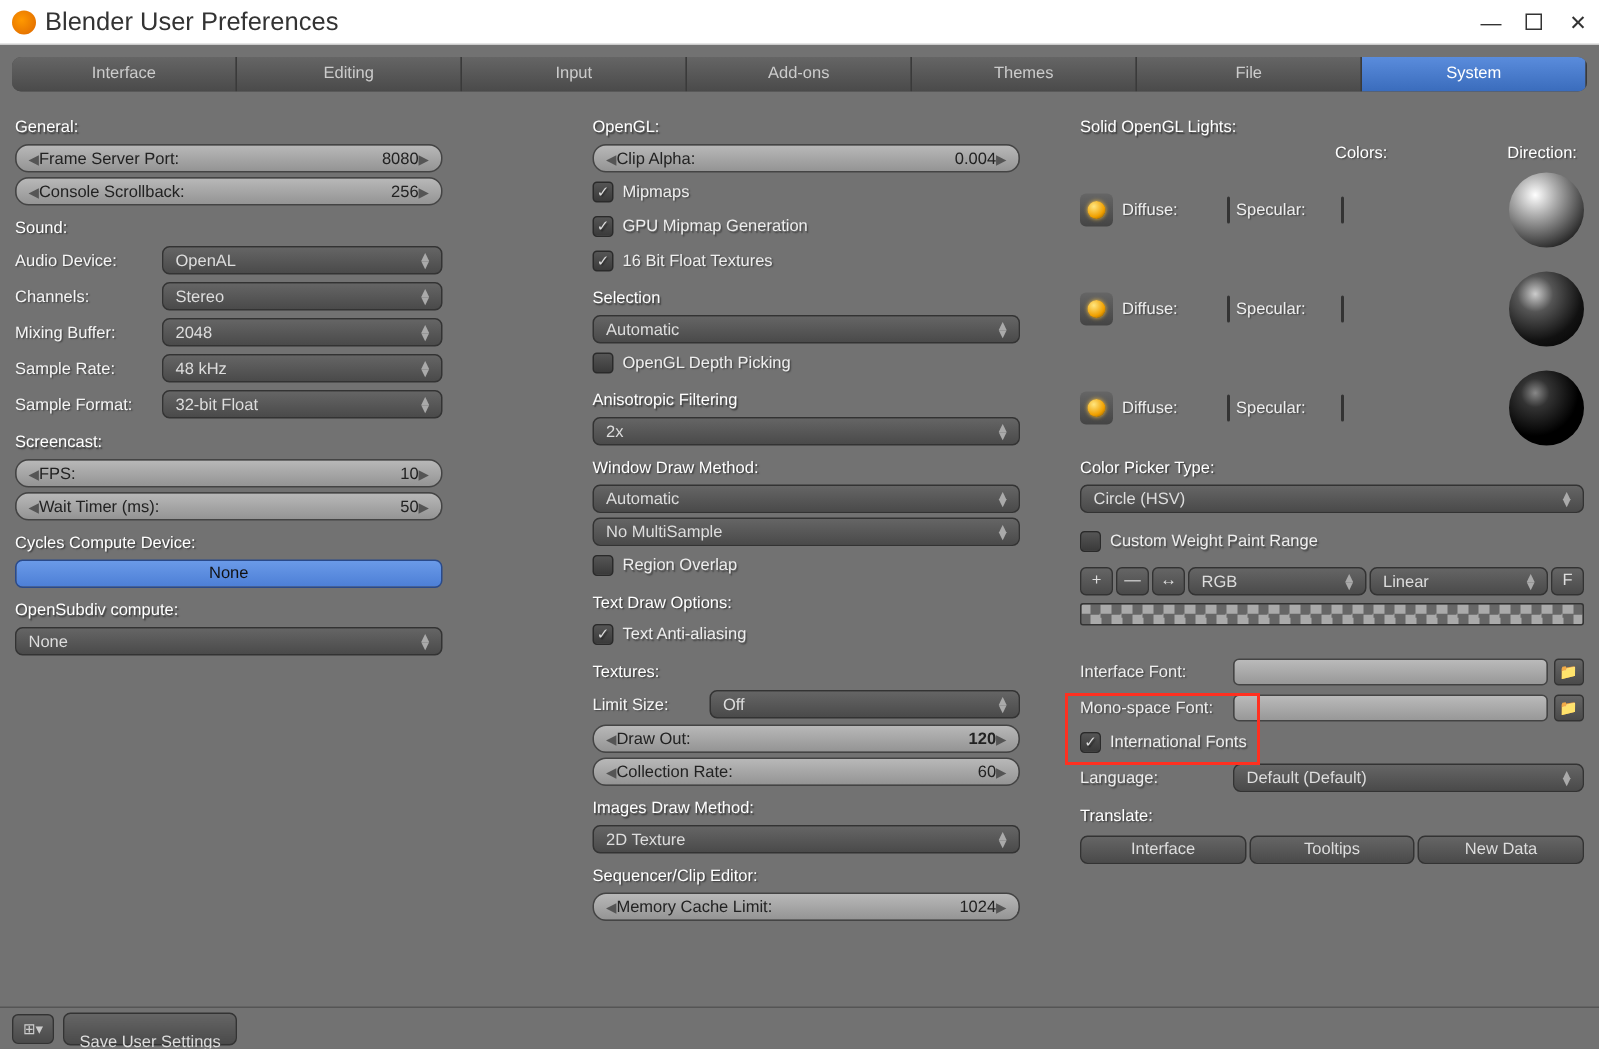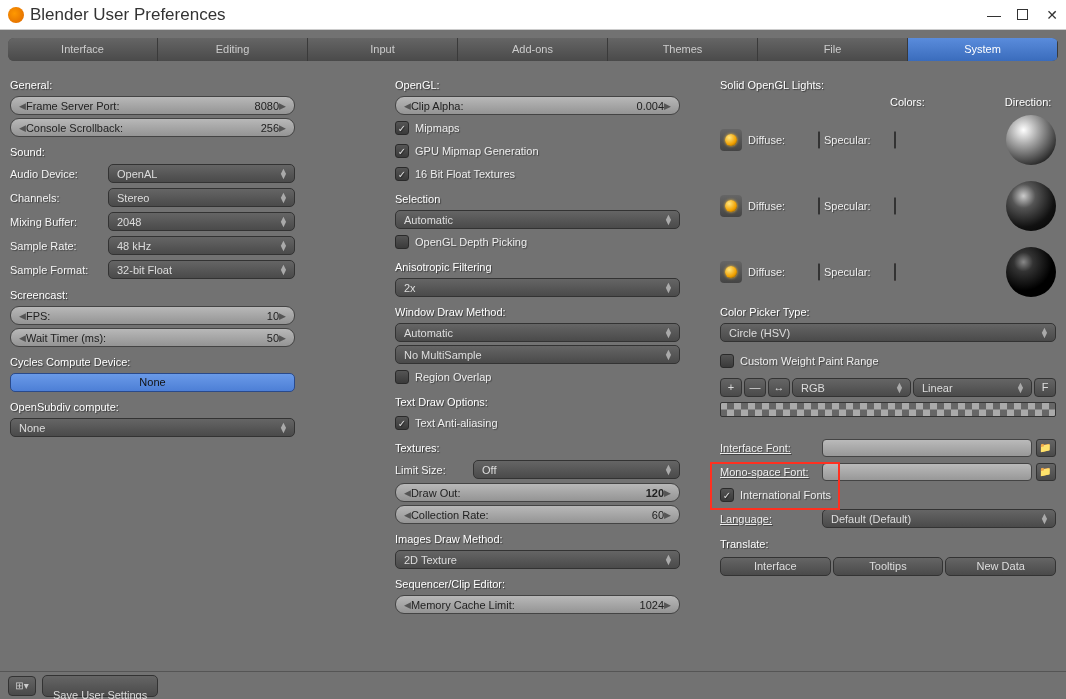--- a/index.html
+++ b/index.html
@@ -39,21 +39,21 @@
 .sphere.dark { background:radial-gradient(circle at 35% 30%,#ccc,#555 25%,#111 65%,#000); }
 .sphere.dark2 { background:radial-gradient(circle at 35% 30%,#888,#333 20%,#000 60%,#000); }
 .light-field-row { display:flex; align-items:center; gap:6px; }
 .light-fields { flex:1; display:flex; gap:4px; }
 .hdr-row { display:flex; gap:80px; color:#fff; text-shadow:1px 1px 1px rgba(0,0,0,.4); margin-bottom:4px; }
 .ramp-toolbar { display:flex; gap:2px; margin-top:4px; }
 .mini-btn { background:linear-gradient(#656565,#4a4a4a); border:1px solid #333; border-radius:4px; height:19px; min-width:22px; text-align:center; line-height:17px; color:#ddd; font-size:11px; }
 .mini-dd { flex:1; }
 .ramp { height:15px; border:1px solid #333; background:repeating-conic-gradient(#aaa 0% 25%,#666 0% 50%) 50%/14px 14px; border-radius:2px; margin-top:2px; }
 .font-row { display:flex; align-items:center; gap:4px; height:21px; }
-.font-label { color:#eee; width:98px; text-shadow:1px 1px 1px rgba(0,0,0,.4);text-decoration:underline; }
+.font-label { color:#eee; width:98px; text-shadow:1px 1px 1px rgba(0,0,0,.4); }
 .font-field { flex:1; background:linear-gradient(#bababa,#989898); border:1px solid #444; border-radius:4px; height:18px; }
 .folder-btn { width:20px; height:18px; background:linear-gradient(#656565,#4a4a4a); border:1px solid #333; border-radius:3px; display:flex; align-items:center; justify-content:center; color:#e0c060; font-size:10px; }
 .highlight-box { border:2px solid #ff3020; position:absolute; left:710px; top:462px; width:130px; height:48px; pointer-events:none; }
 .translate-btns { display:flex; gap:2px; margin-top:2px; }
 .t-btn { flex:1; background:linear-gradient(#656565,#4a4a4a); border:1px solid #333; border-radius:5px; height:19px; text-align:center; line-height:17px; color:#ddd; }
 .footer { position:absolute; bottom:0; left:0; right:0; height:28px; background:#727272; border-top:1px solid #555; display:flex; align-items:center; padding:0 8px; gap:6px; }
 .footer-icon { width:28px; height:20px; background:linear-gradient(#656565,#4a4a4a); border:1px solid #333; border-radius:4px; display:flex; align-items:center; justify-content:center; color:#ccc; font-size:10px; }
 .footer-btn { background:linear-gradient(#656565,#4a4a4a); border:1px solid #333; border-radius:5px; height:20px; padding:10px 10px; line-height:18px; color:#ddd; }
 </style>
 </head>

